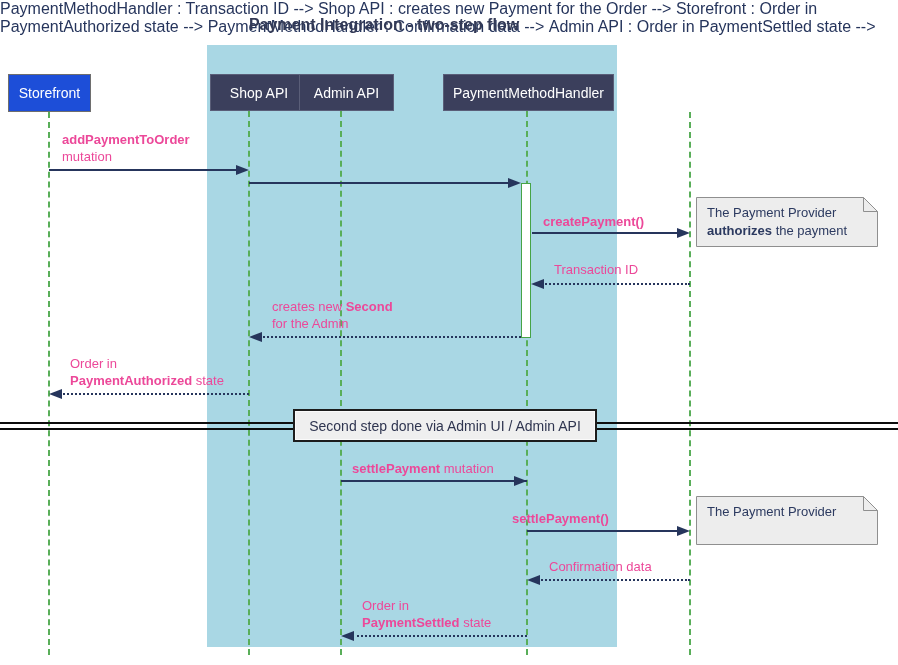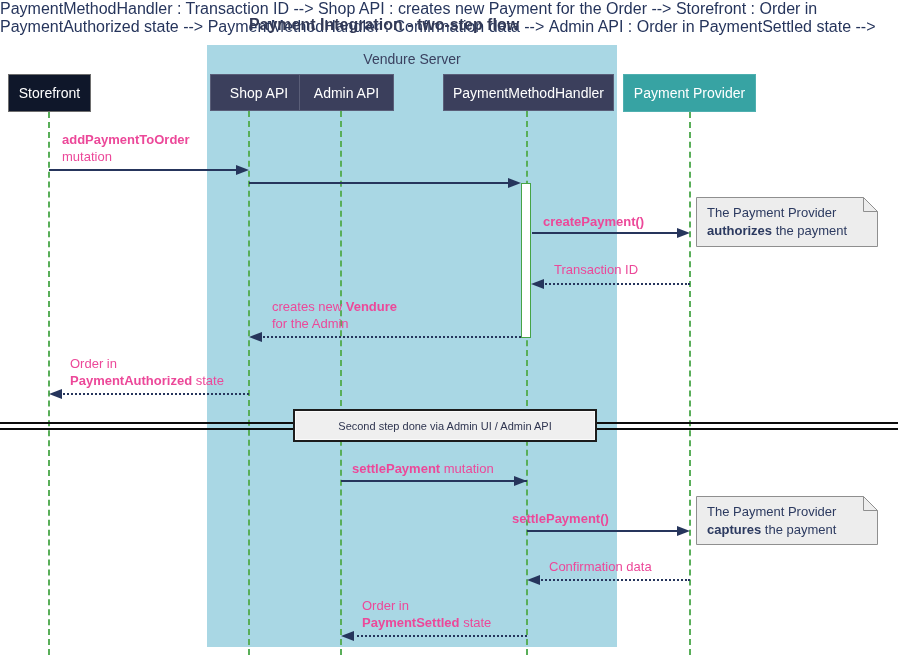--- a/index.html
+++ b/index.html
@@ -21,21 +21,21 @@
     font-size:14px;color:#3a4160;z-index:2;
   }
   .lifeline{
     width:0;border-left:2px dashed #59ae59;z-index:3;
   }
   .participant{
     z-index:6;display:flex;align-items:center;justify-content:center;
     font-size:14px;color:#ffffff;box-sizing:border-box;text-align:center;
   }
   .p-navy{background:#3b3f5c;border:1px solid #5a5e78;}
-  .p-gray{background:#0f172a;border:1px solid #6e6e6e;align-items:center;}
+  .p-gray{background:#1d4ed8;border:1px solid #6e6e6e;align-items:center;}
   .p-teal{background:#37a3a3;border:1px solid #4fb0b0;}
   .activation{
     left:521px;top:183px;width:10px;height:155px;
     background:#ffffff;border:1px solid #46a346;box-sizing:border-box;z-index:5;
   }
   .line-solid{height:0;border-top:2px solid #26355c;z-index:5;}
   .line-dotted{height:0;border-top:2px dotted #26355c;z-index:5;}
   .head{width:0;height:0;z-index:5;}
   .head-right{border-top:5px solid transparent;border-bottom:5px solid transparent;border-left:13px solid #26355c;}
   .head-left{border-top:5px solid transparent;border-bottom:5px solid transparent;border-right:13px solid #26355c;}
@@ -44,34 +44,33 @@
   .note{z-index:6;}
   .note-text{
     position:absolute;left:0;top:0;width:100%;height:100%;box-sizing:border-box;
     padding:7px 0 8px 11px;font-size:13px;line-height:18px;color:#2c3a60;white-space:nowrap;
   }
   .divider-line{left:0;width:898px;height:2px;background:#0d0d0d;z-index:4;}
   .divider-box{
     left:293px;top:409px;width:304px;height:33px;box-sizing:border-box;
     background:#efefef;border:2px solid #1c1c1c;box-shadow:inset 0 0 0 1px #fafafa;
     display:flex;align-items:center;justify-content:center;
-    font-size:11px;color:#2f3550;z-index:7;white-space:nowrap;
+    font-size:14px;color:#2f3550;z-index:7;white-space:nowrap;
   }
 </style>
 </head>
 <body>
 
 <div id="canvas">
 
   
   <div class="abs title">Payment Integration - two-step flow</div>
 
   
   <div class="abs group-box"></div>
-  <div class="abs group-label">Vendure Server</div>
 
   
   <div class="abs divider-line" style="top:422px;"></div>
   <div class="abs divider-line" style="top:428px;"></div>
 
   
   <div class="abs lifeline" style="left:48px;top:112px;height:543px;"></div>
   <div class="abs lifeline" style="left:248px;top:111px;height:544px;"></div>
   <div class="abs lifeline" style="left:340px;top:111px;height:544px;"></div>
   <div class="abs lifeline" style="left:526px;top:111px;height:544px;"></div>
@@ -82,23 +81,20 @@
     <span>Storefront</span>
   </div>
   <div class="abs participant p-navy" style="left:210px;top:74px;width:98px;height:37px;justify-content:center;">
     <span>Shop API</span>
   </div>
   <div class="abs participant p-navy" style="left:299px;top:74px;width:95px;height:37px;">
     <span>Admin API</span>
   </div>
   <div class="abs participant p-navy" style="left:443px;top:74px;width:171px;height:37px;">
     <span>PaymentMethodHandler</span>
-  </div>
-  <div class="abs participant p-teal" style="left:623px;top:74px;width:133px;height:38px;">
-    <span>Payment Provider</span>
   </div>
 
   
   <div class="abs activation"></div>
 
   
   <div class="abs msg-label" style="left:62px;top:131px;">
     <div><span class="b">addPaymentToOrder</span></div>
     <div>mutation</div>
   </div>
@@ -130,21 +126,21 @@
 
    PaymentMethodHandler : Transaction ID --&gt;
   <div class="abs msg-label" style="left:554px;top:261px;">
     <span>Transaction ID</span>
   </div>
   <div class="abs line-dotted" style="left:542px;top:283px;width:148px;"></div>
   <div class="abs head head-left" style="left:531px;top:279px;"></div>
 
    Shop API : creates new Payment for the Order --&gt;
   <div class="abs msg-label" style="left:272px;top:298px;">
-    <div><span>creates new </span><span class="b">Vendure</span></div>
+    <div><span>creates new </span><span class="b">Second</span></div>
     <div>for the Admin</div>
   </div>
   <div class="abs line-dotted" style="left:260px;top:336px;width:261px;"></div>
   <div class="abs head head-left" style="left:249px;top:332px;"></div>
 
    Storefront : Order in PaymentAuthorized state --&gt;
   <div class="abs msg-label" style="left:70px;top:355px;">
     <div>Order in</div>
     <div><span class="b">PaymentAuthorized</span><span> state</span></div>
   </div>
@@ -171,21 +167,20 @@
   <div class="abs head head-right" style="left:677px;top:526px;"></div>
 
   
   <div class="abs note" style="left:696px;top:496px;width:182px;height:49px;">
     <svg width="182" height="49">
       <path d="M0.5,0.5 H167.5 L181.5,14.5 V48.5 H0.5 Z" fill="#ededed" stroke="#8f8f8f"></path>
       <path d="M167.5,0.5 V14.5 H181.5" fill="none" stroke="#8f8f8f"></path>
     </svg>
     <div class="note-text">
       <div>The Payment Provider</div>
-      <div><span class="b">captures</span><span> the payment</span></div>
     </div>
   </div>
 
    PaymentMethodHandler : Confirmation data --&gt;
   <div class="abs msg-label" style="left:549px;top:558px;">
     <span>Confirmation data</span>
   </div>
   <div class="abs line-dotted" style="left:538px;top:579px;width:152px;"></div>
   <div class="abs head head-left" style="left:527px;top:575px;"></div>
 

